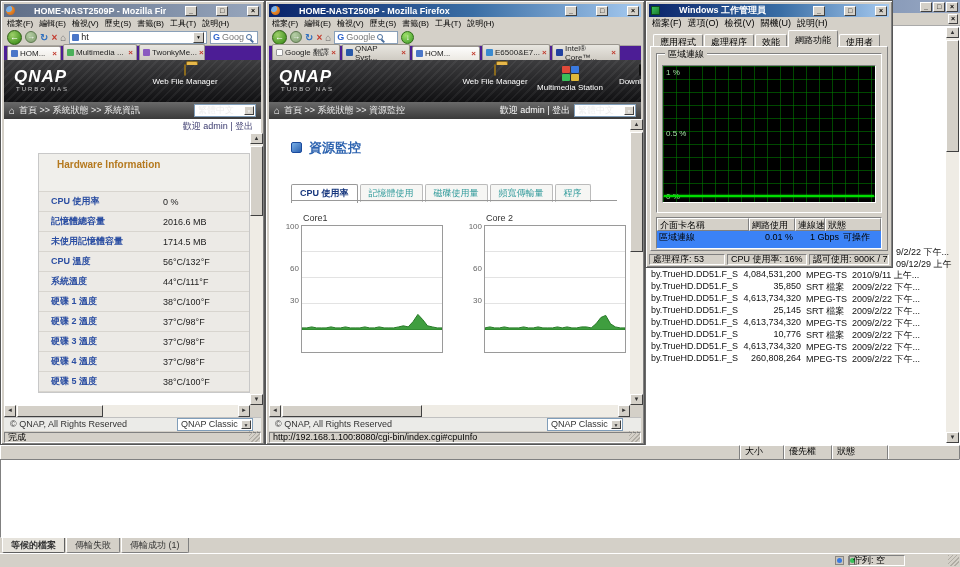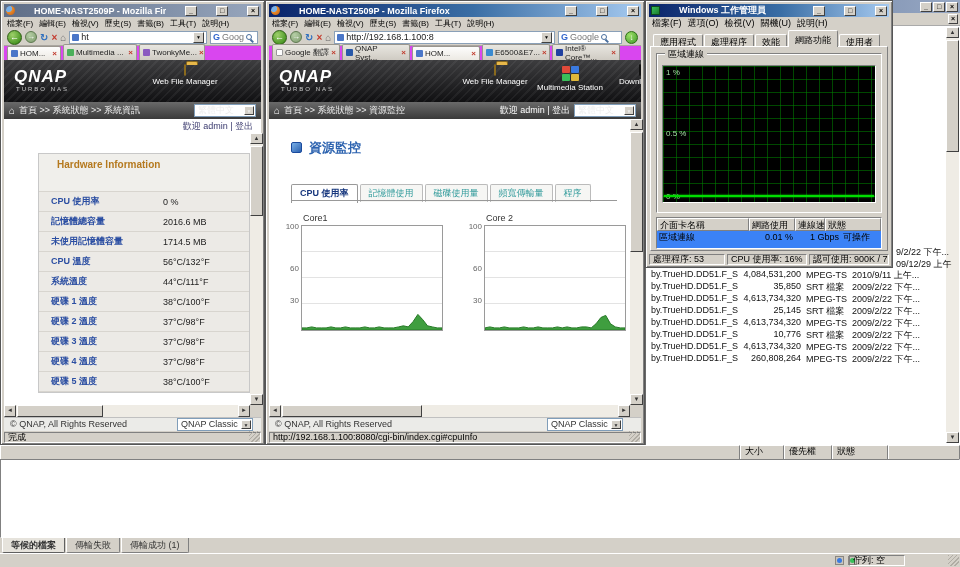--- a/index.html
+++ b/index.html
@@ -31,21 +31,21 @@
 .addr{flex:1;min-width:0;height:13px;background:#fff;border:1px solid #8aa0b8;display:flex;align-items:center;gap:2px;padding:0 2px;font-size:9px;overflow:hidden}
 .favicon{width:7px;height:7px;background:#4a76c8;border-radius:1px;flex:0 0 auto}
 .addr-text{flex:1;min-width:0;overflow:hidden;white-space:nowrap;color:#222}
 .addr-drop{flex:0 0 auto;width:11px;height:11px;background:#d4d0c8;border:1px solid;border-color:#fff #404040 #404040 #fff;font-size:5px;line-height:9px;text-align:center}
 .searchbox{height:13px;background:#fff;border:1px solid #8aa0b8;display:flex;align-items:center;gap:2px;padding:0 2px;font-size:9px;flex:0 0 auto;overflow:hidden}
 .g-logo{color:#3366cc;font-weight:bold}
 .search-text{color:#777;overflow:hidden;white-space:nowrap}
 .mag{width:6px;height:6px;border:1.5px solid #4a6f9e;border-radius:50%;position:relative;flex:0 0 auto;margin-right:3px}
 .mag::after{content:"";position:absolute;width:4px;height:1.5px;background:#4a6f9e;transform:rotate(45deg);right:-3px;bottom:-2px}
 .dm-icon{width:13px;height:13px;border-radius:50%;background:radial-gradient(circle at 35% 30%,#9ee06a,#3e9a28);border:1px solid #2e6e14;color:#fff;font-size:8px;line-height:11px;text-align:center;flex:0 0 auto}
-.tabstrip{position:absolute;left:3px;right:3px;height:14px;background:#d946ef;display:flex;align-items:flex-end;gap:2px;padding:0 3px}
+.tabstrip{position:absolute;left:3px;right:3px;height:14px;background:#4c1d95;display:flex;align-items:flex-end;gap:2px;padding:0 3px}
 .fftab{position:relative;height:16px;background:linear-gradient(#e8e6e0,#cfcbc3);border:1px solid #9a968e;border-bottom:none;border-radius:2px 2px 0 0;display:flex;align-items:center;gap:2px;padding:0 3px;font-size:8px;color:#222;overflow:hidden;flex:0 0 auto}
 .fftab.active{height:14px;background:linear-gradient(#fdfdfc,#ece9e3)}
 .tabclose{color:#c0392b;font-weight:bold;font-size:8px;margin-left:auto}
 .ff-icon{width:9px;height:9px;border-radius:50%;background:radial-gradient(circle at 30% 30%,#7ab1e8 0 35%,#e88b2a 40%,#c55a12);flex:0 0 auto}
 
 
 .qnap-banner{position:absolute;left:3px;right:3px;height:42px;background:repeating-linear-gradient(135deg,rgba(255,255,255,.05) 0 2px,transparent 2px 6px),linear-gradient(#3d3d3f,#101012);overflow:hidden}
 .qnap-logo{position:absolute;left:10px;top:7px;font-size:17px;font-weight:bold;font-style:italic;color:#fff;letter-spacing:1px}
 .qnap-tag{position:absolute;left:12px;top:26px;font-size:6px;color:#c8c8c8;letter-spacing:2px}
 .svc{position:absolute;top:5px;width:72px;text-align:center;color:#fff}
@@ -67,21 +67,21 @@
 .hw-row{display:flex;height:20px;align-items:center;border-bottom:1px solid #d8d5cf}
 .hw-label{flex:0 0 124px;padding-left:12px;color:#2b4ea2;font-weight:bold;font-size:9px}
 .hw-value{color:#222;font-size:9px}
 .footerbar{position:absolute;left:3px;right:3px;height:14px;background:#ebebe8;border-top:1px solid #c0c0c0;line-height:13px;padding-left:6px;color:#333;font-size:9px}
 .mon-title{position:absolute;font-size:13px;font-weight:bold;color:#2e64b0}
 .h-icon{position:absolute;width:11px;height:11px;background:linear-gradient(135deg,#7ab0e8,#2a5fae);border:1px solid #1a4a9e;border-radius:2px}
 .montabs{position:absolute;display:flex;gap:2px;align-items:flex-end}
 .montab{padding:2px 8px;font-size:9px;color:#2f9a9a;background:#f6f6f4;border:1px solid #bbb;border-bottom:none;border-radius:2px 2px 0 0}
 .montab.active{color:#17377e;font-weight:bold;background:#fff;border-color:#999;position:relative;top:1px;padding-bottom:3px}
 .mondiv{position:absolute;border-bottom:1px solid #999}
-.qchart{position:absolute;width:142px;height:106px;border:1px solid #9a9a9a;background:repeating-linear-gradient(to bottom,transparent 0 25px,#e3e3e3 25px 26px)}
+.qchart{position:absolute;width:142px;height:128px;border:1px solid #9a9a9a;background:repeating-linear-gradient(to bottom,transparent 0 25px,#e3e3e3 25px 26px)}
 .q-tick{position:absolute;left:-21px;width:18px;text-align:right;font-size:8px;color:#666}
 .q-plot{position:absolute;left:0;bottom:0;width:100%;height:100%}
 .chart-name{position:absolute;font-size:9px;color:#333}
 
 
 .tmtabs{position:absolute;left:7px;top:29px;height:17px;display:flex;align-items:flex-end}
 .tmtab{height:13px;margin-right:1px;padding:1px 6px;font-size:9px;background:#d4d0c8;border:1px solid;border-color:#fff #808080 #808080 #fff;border-bottom:none;border-radius:2px 2px 0 0;white-space:nowrap}
 .tmtab.active{height:17px;padding-top:3px;z-index:6;position:relative}
 .tmpanel{position:absolute;left:4px;right:4px;top:45px;height:205px;border:1px solid;border-color:#fff #808080 #808080 #fff;background:#d4d0c8}
 .groupbox{position:absolute;left:10px;right:10px;top:52px;height:160px;border:1px solid;border-color:#808080 #fff #fff #808080;box-shadow:inset 1px 1px 0 #fff}
@@ -453,25 +453,20 @@
         <span class="menu-item">書籤(B)</span>
         <span class="menu-item">工具(T)</span>
         <span class="menu-item">說明(H)</span>
       </div>
     <div class="navbar" style="top:28px">
       <span class="nav-back">←</span>
       <span class="nav-fwd">→</span>
       <span class="nav-glyph" style="color:#2f6fbe">↻</span>
       <span class="nav-glyph" style="color:#c43b2e">×</span>
       <span class="nav-glyph" style="color:#666">⌂</span>
-      <span class="addr">
-        <span class="favicon"></span>
-        <span class="addr-text">http://192.168.1.100:8</span>
-        <span class="addr-drop">▼</span>
-      </span>
       <span class="searchbox" style="width:64px">
         <span class="g-logo">G</span>
         <span class="search-text">Google</span>
         <span class="mag"></span>
       </span>
       <span class="dm-icon">↓</span>
     </div>
     <div class="tabstrip" style="top:45px">
       <span class="fftab" style="width:68px">
         <span class="favicon" style="background:#fff;border:1px solid #999"></span>

